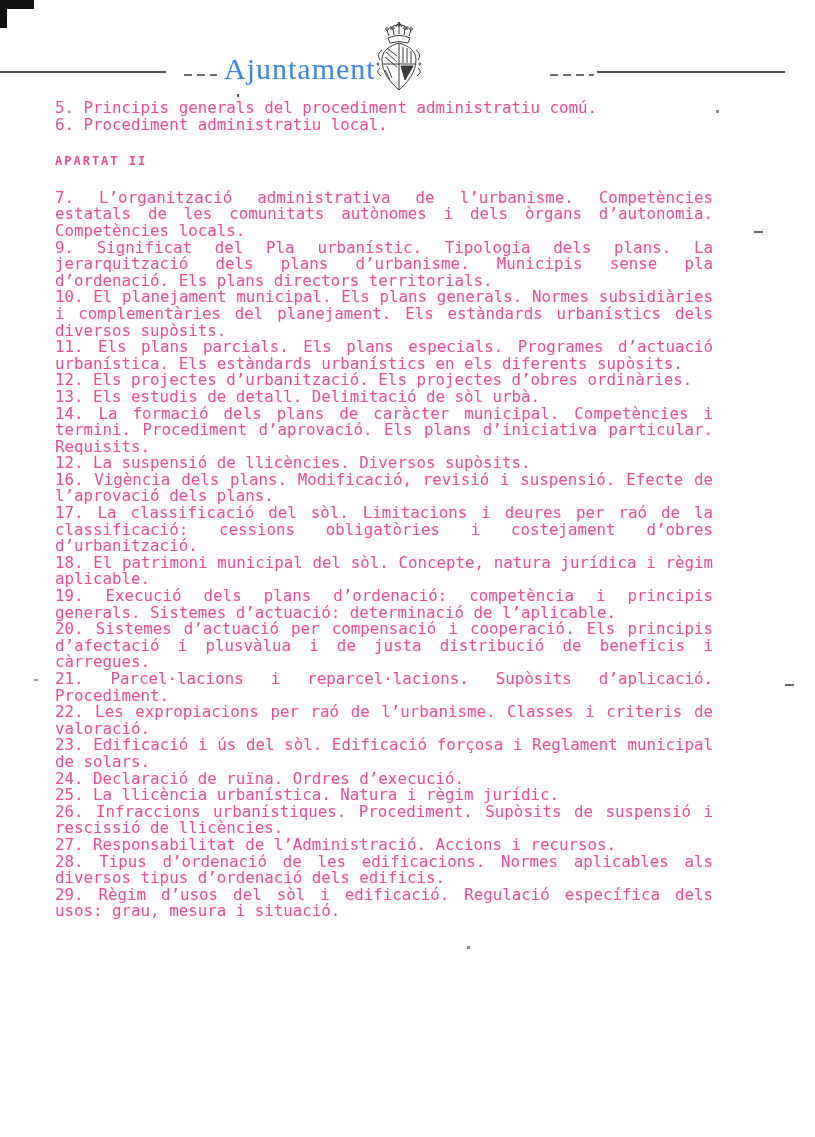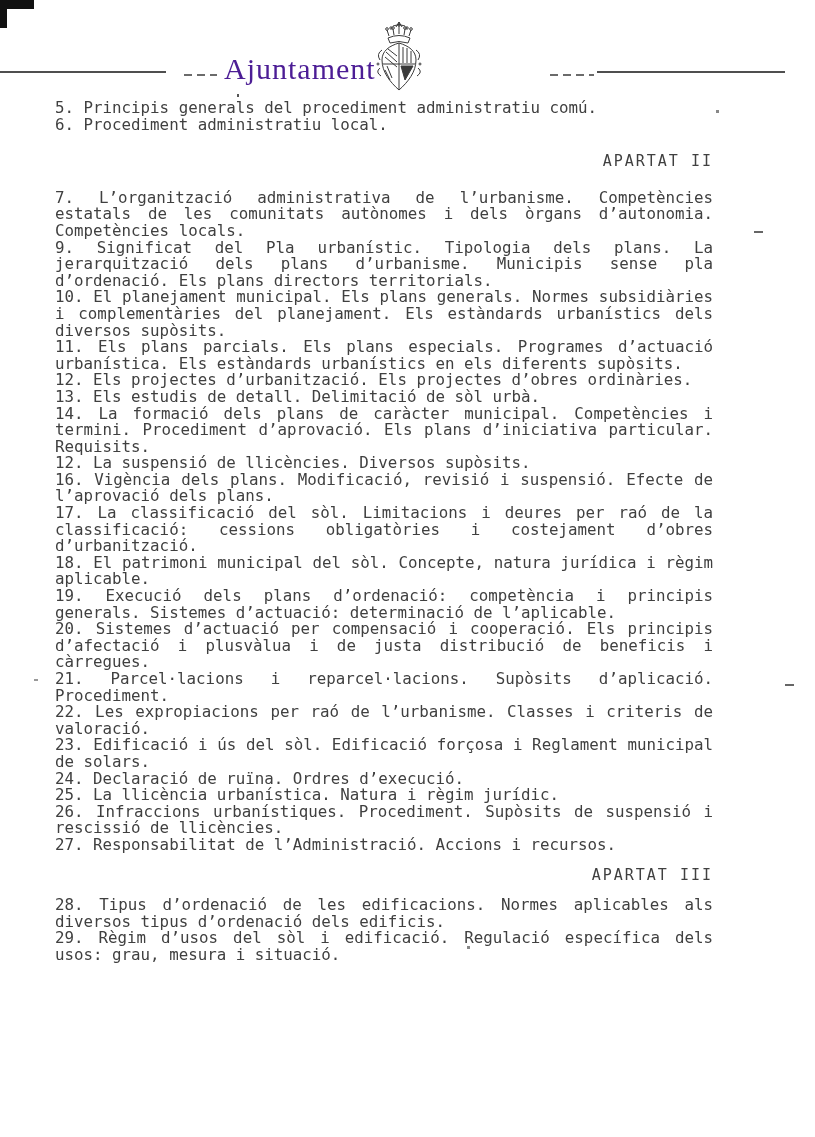--- a/index.html
+++ b/index.html
@@ -24,40 +24,40 @@
   .dashes {
     position: absolute; top: 74px; height: 2px;
     background: repeating-linear-gradient(to right, #6b6b6b 0 8px, transparent 8px 13px);
   }
   .dashes-left  { left: 184px; width: 33px; }
   .dashes-right { left: 550px; width: 44px; }
 
   .title-word {
     position: absolute;
     font-family: "Liberation Serif", serif;
-    font-size: 30px; color: #4c1d95; letter-spacing: 1px;
+    font-size: 30px; color: #3b82f6; letter-spacing: 1px;
     white-space: nowrap;
   }
   .title-left  { top: 52px; left: 224px; }
   .title-right { top: 52px; left: 433px; }
   .emblem { position: absolute; top: 20px; left: 372px; }
 
   
   .doc-body {
     position: absolute;
     top: 100px; left: 55px; width: 658px;
     font-size: 15.8px; line-height: 16.6px;
-    color: #404040;
+    color: #ec4899;
     text-align: justify;
   }
   .doc-body p { margin: 0; }
   .apartat {
-    font-size: 15px; line-height: 16.6px;
-    font-weight: normal; letter-spacing: 2px;
-    text-align: right;
+    font-size: 12px; line-height: 16.6px;
+    font-weight: bold; letter-spacing: 2px;
+    text-align: left;
   }
   .apartat-2 { margin: 20px 0 20px 0; }
   .apartat-3 { margin: 13px 0 14px 0; }
 
   
   .artifact { position: absolute; background: #111; }
   .corner-h { left: 0; top: 0; width: 34px; height: 9px; }
   .corner-v { left: 0; top: 0; width: 7px;  height: 28px; }
   .speck    { background: #555; }
   .speck-1  { left: 237px; top: 94px;  width: 2px; height: 3px; }
@@ -136,21 +136,20 @@
       <p>21. Parcel·lacions i reparcel·lacions. Supòsits d’aplicació. Procediment.</p>
       <p>22. Les expropiacions per raó de l’urbanisme. Classes i criteris de valoració.</p>
       <p>23. Edificació i ús del sòl. Edificació forçosa i Reglament municipal de solars.</p>
       <p>24. Declaració de ruïna. Ordres d’execució.</p>
       <p>25. La llicència urbanística. Natura i règim jurídic.</p>
       <p>26. Infraccions urbanístiques. Procediment. Supòsits de suspensió i rescissió de llicències.</p>
       <p>27. Responsabilitat de l’Administració. Accions i recursos.</p>
     </section>
 
     <section>
-      <h2 class="apartat apartat-3">APARTAT III</h2>
       <p>28. Tipus d’ordenació de les edificacions. Normes aplicables als diversos tipus d’ordenació dels edificis.</p>
       <p>29. Règim d’usos del sòl i edificació. Regulació específica dels usos: grau, mesura i situació.</p>
     </section>
 
   </main>
 
   <div class="artifact corner-h"></div>
   <div class="artifact corner-v"></div>
   <div class="artifact speck speck-1"></div>
   <div class="artifact speck speck-2"></div>

